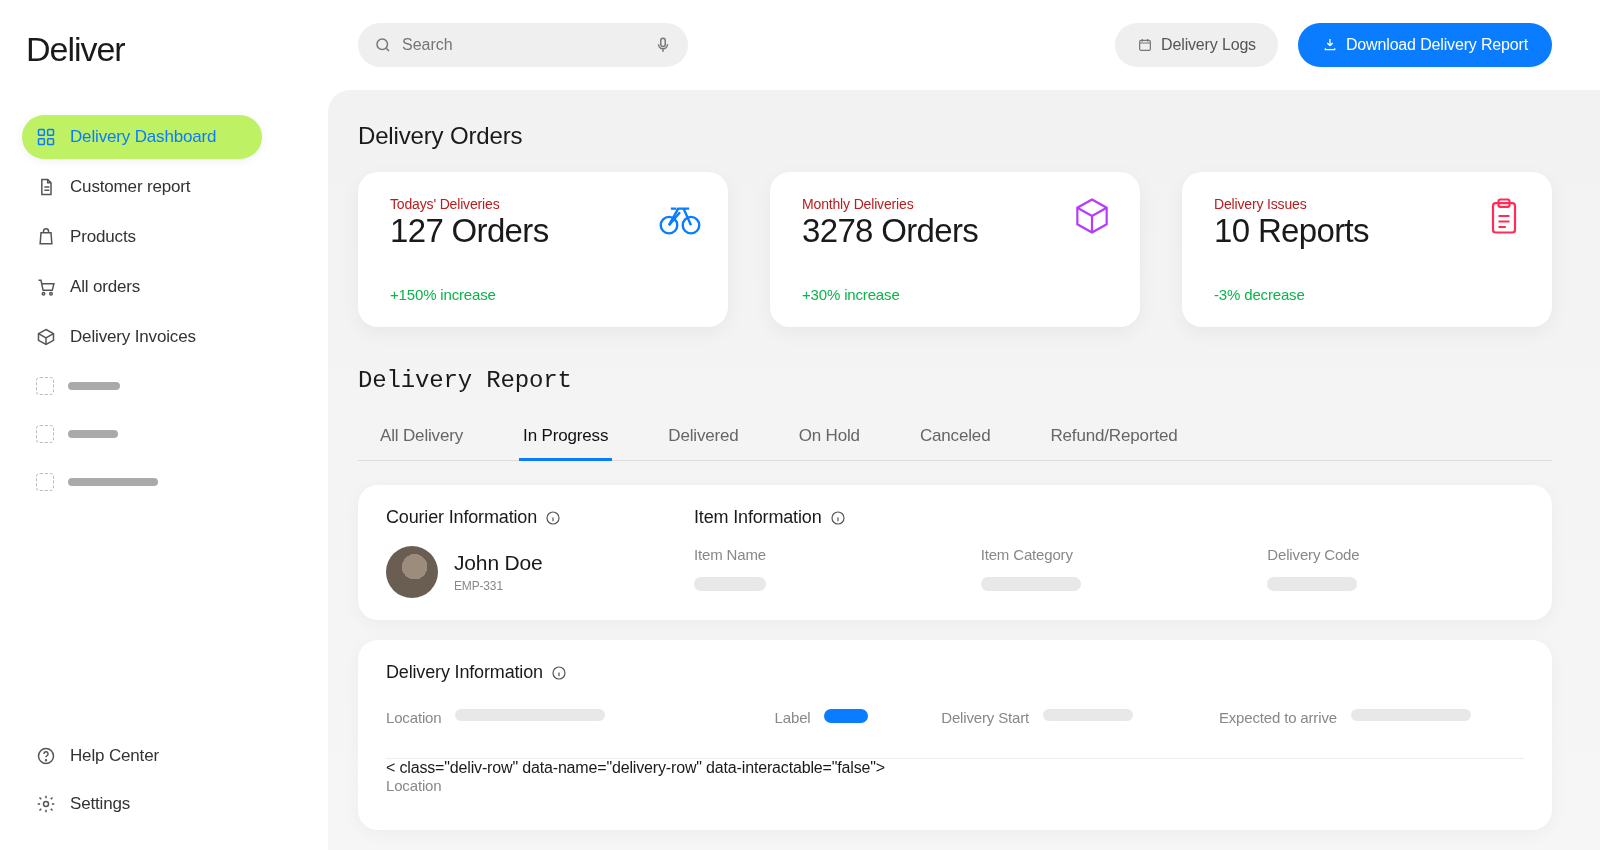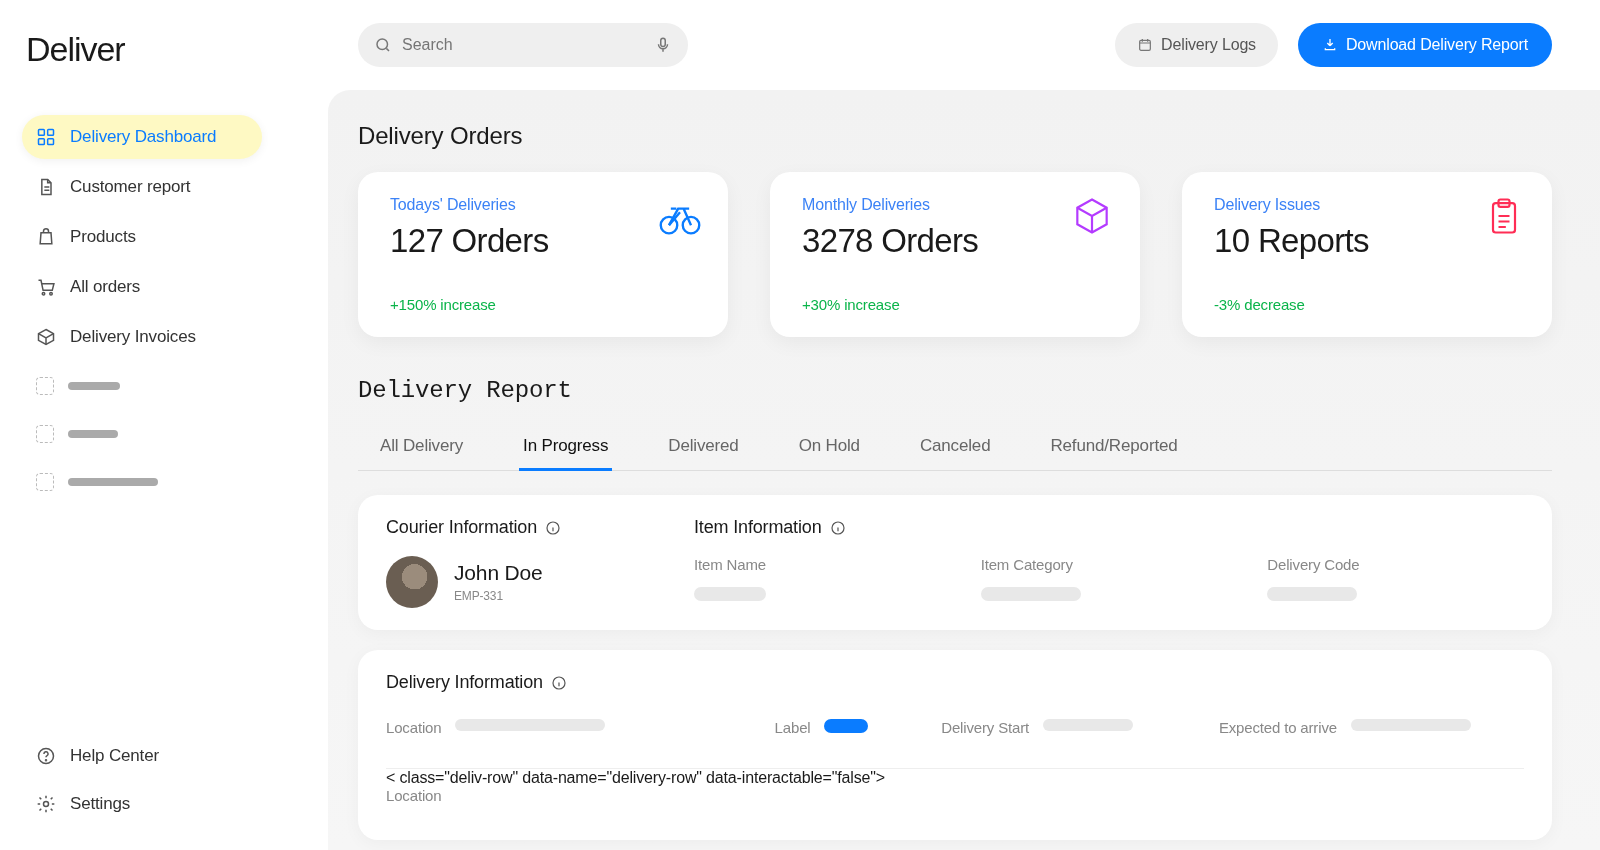--- a/index.html
+++ b/index.html
@@ -34,21 +34,21 @@
   display: flex;
   align-items: center;
   gap: 14px;
   padding: 12px 14px;
   border-radius: 24px;
   font-size: 17px;
   color: #333;
   cursor: pointer;
 }
 .nav-item.active {
-  background: #fef9c3;
+  background: #bef264;
   color: #0a7cff;
   box-shadow: 0 2px 10px rgba(0,0,0,0.06);
   font-weight: 500;
 }
 .nav-icon { width: 20px; height: 20px; stroke: #555; fill: none; stroke-width: 1.8; flex-shrink:0; }
 .nav-item.active .nav-icon { stroke: #0a7cff; fill: none; }
 .nav-placeholder {
   display: flex; align-items: center; gap: 14px;
   padding: 12px 14px;
 }
@@ -118,21 +118,21 @@
 }
 .cards { display: flex; gap: 42px; margin-bottom: 40px; }
 .card {
   flex: 1;
   background: #fff;
   border-radius: 20px;
   padding: 24px 28px 24px 32px;
   box-shadow: 0 6px 20px rgba(0,0,0,0.05);
   position: relative;
 }
-.card-label { color: #3b82f6; font-size: 16px; margin-bottom: 8px; }
+.card-label { color: #b91c1c; font-size: 14px; }
 .card-value { font-size: 33px; font-weight: 500; letter-spacing: -0.02em; }
 .card-delta { margin-top: 36px; font-size: 15px; }
 .card-delta.pos { color: #0ab44a; }
 .card-delta.neg { color: #0ab44a; } 
 .card-icon { position: absolute; top: 22px; right: 26px; width: 44px; height: 44px; }
 
 .report-head { display:flex; align-items:center; margin-bottom: 6px; font-family: Liberation Mono, monospace;}
 .tabs {
   display: flex;
   gap: 52px;

